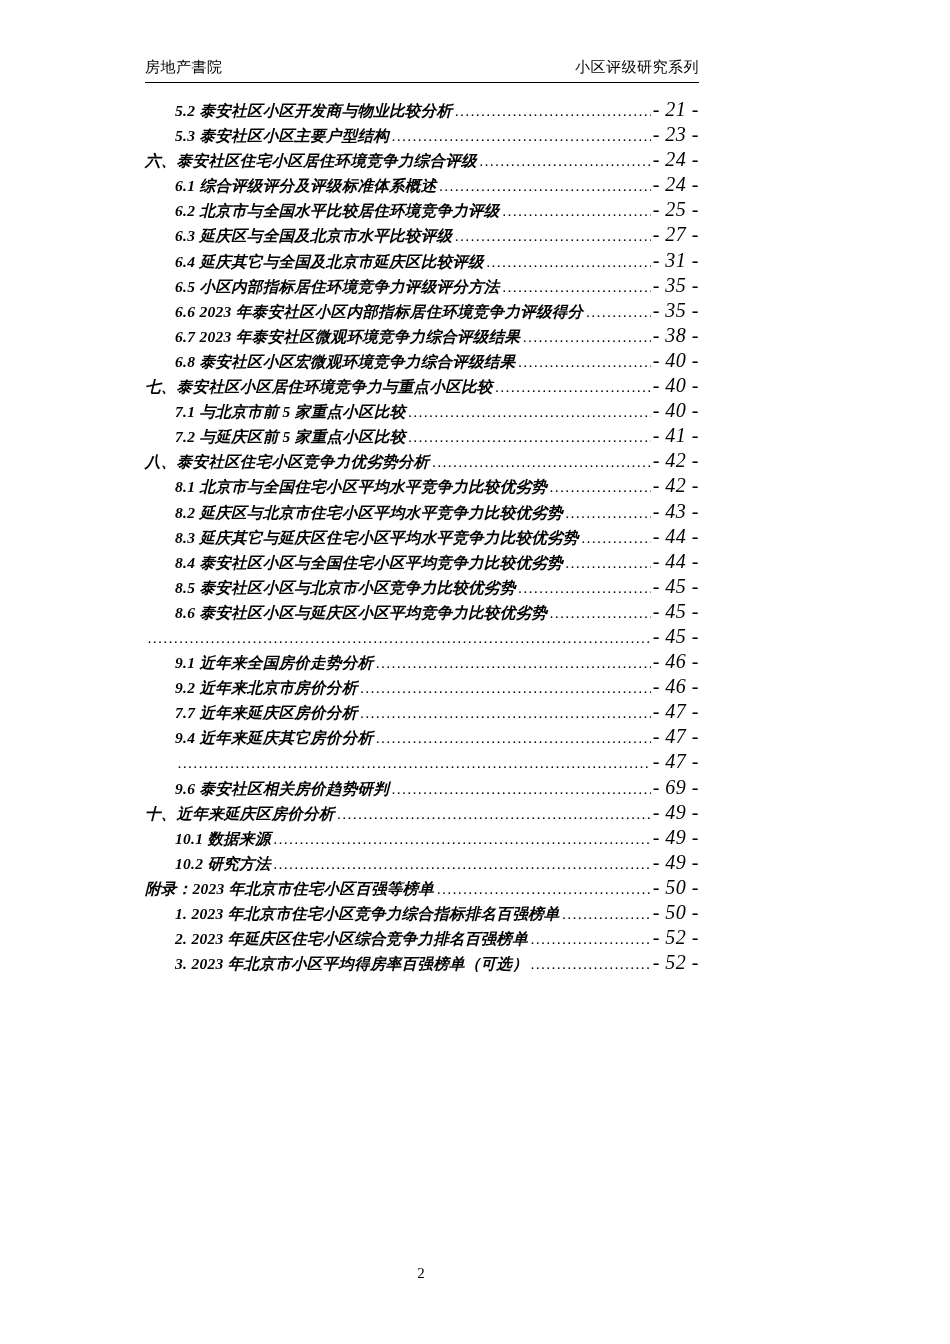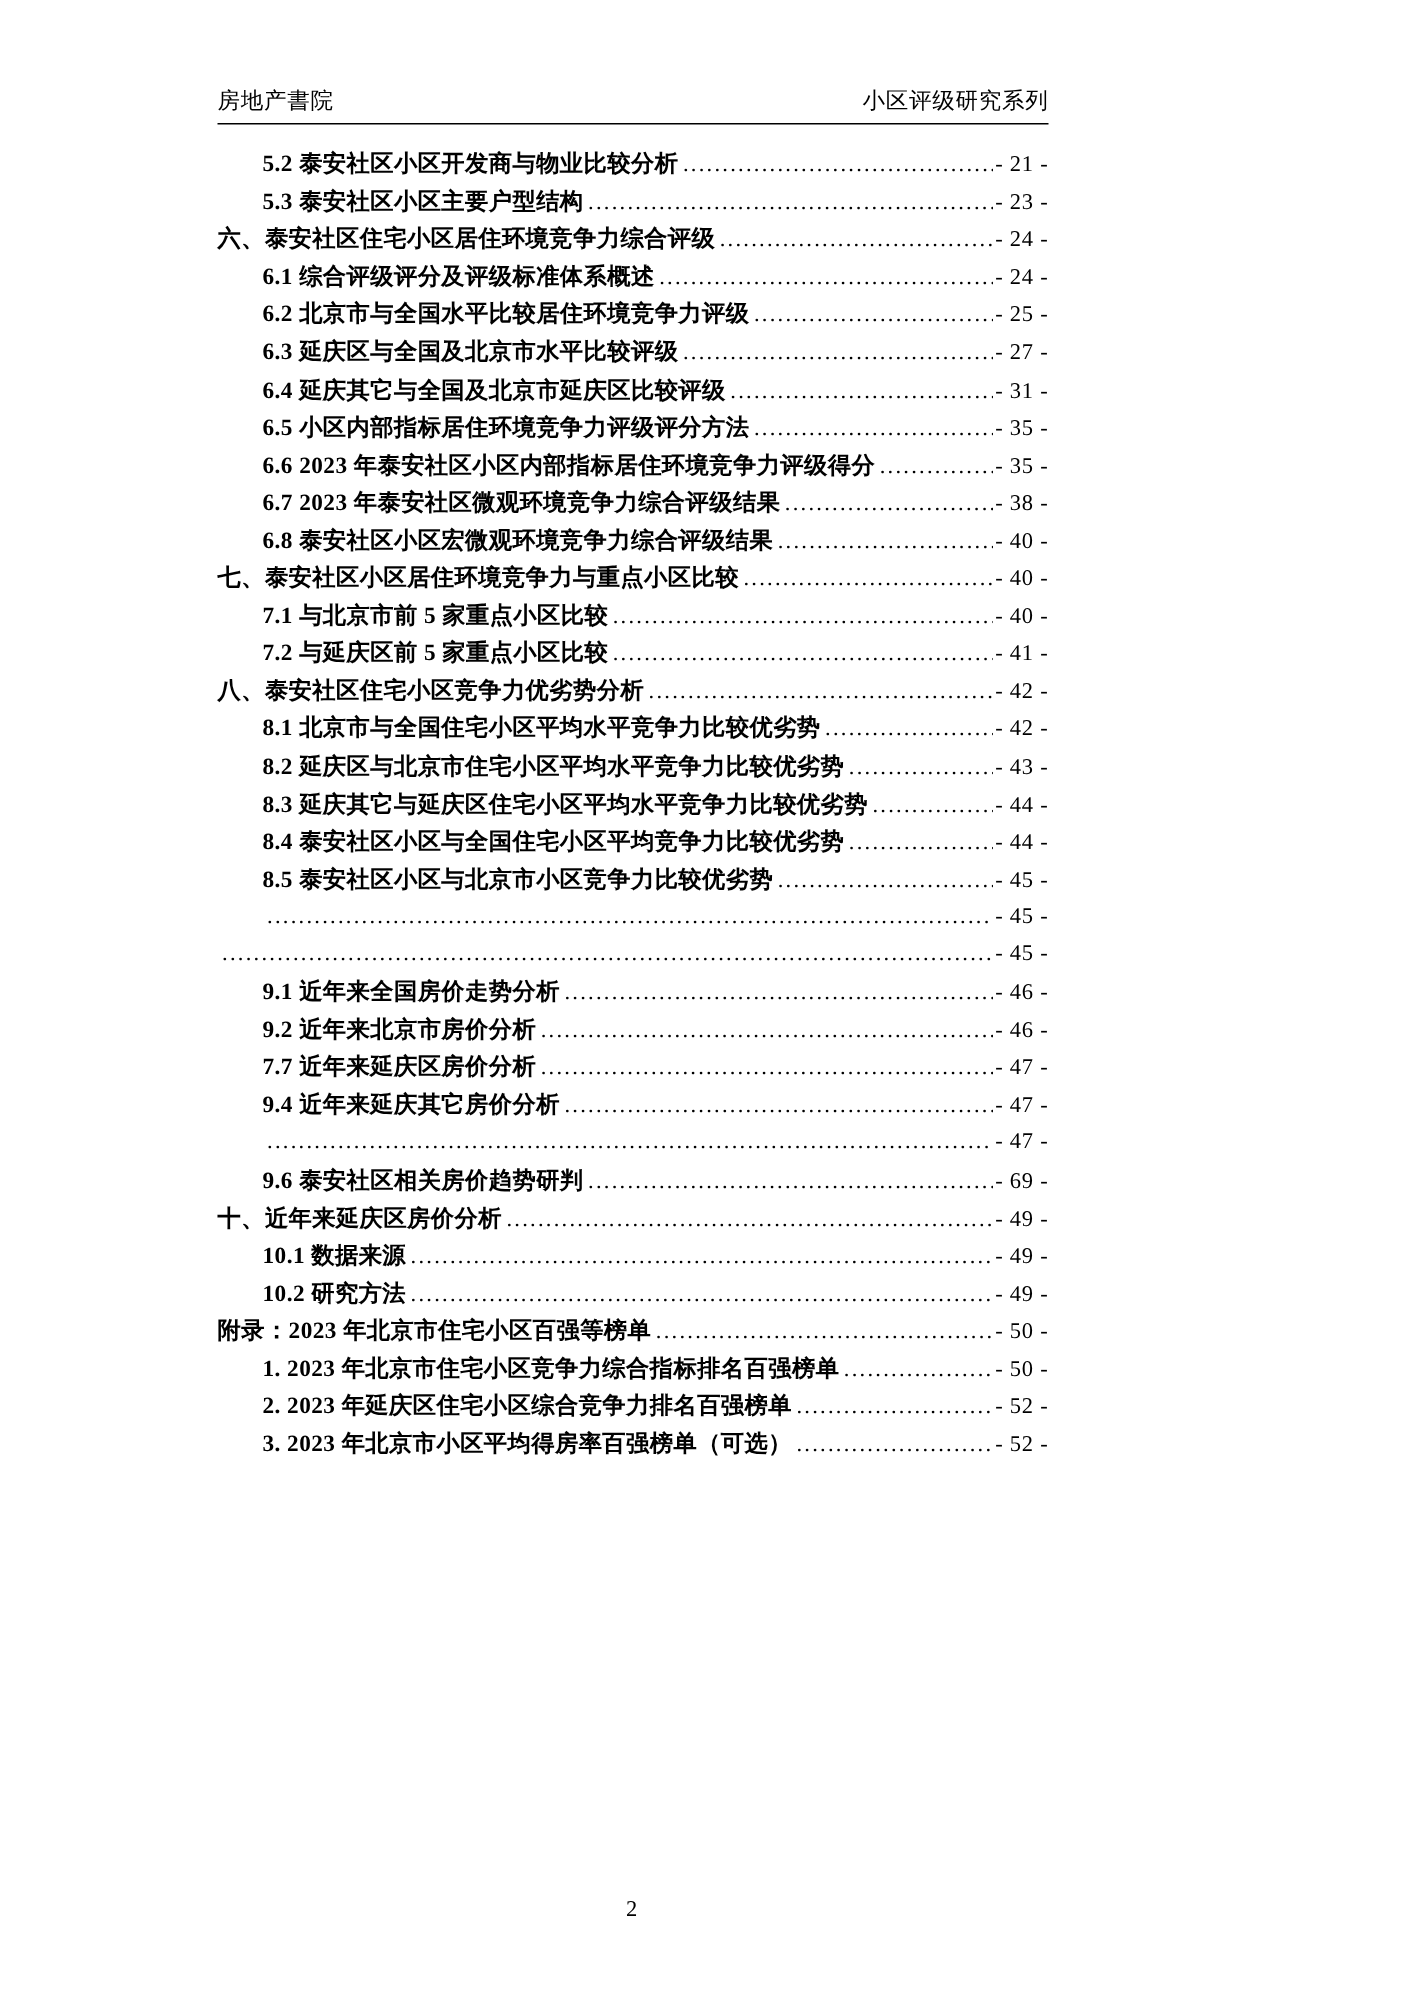--- a/index.html
+++ b/index.html
@@ -26,20 +26,21 @@
     padding-bottom: 5px;
     border-bottom: 1.6px solid #000000;
   }
   .header .h-left, .header .h-right {
     white-space: nowrap;
     letter-spacing: 0.5px;
   }
   
   .toc {
     margin: 14px 143px 0 145px;
+    font-style: italic;
   }
   .toc-row {
     display: flex;
     align-items: baseline;
     height: 25.1px;
     font-size: 15.5px;
     line-height: 25.1px;
     white-space: nowrap;
     cursor: pointer;
   }
@@ -60,21 +61,21 @@
     font-size: 15px;
     letter-spacing: 1.5px;
     color: #000000;
   }
   .leader::after {
     content: "................................................................................................................................................................................................";
   }
   .toc-page {
     flex: 0 0 auto;
     font-weight: 400;
-    font-size: 15px;
+    font-size: 20px;
     text-align: right;
     letter-spacing: 0.5px;
   }
   
   .footer {
     position: absolute;
     left: 0;
     right: 0;
     bottom: 62px;
     text-align: center;
@@ -187,20 +188,21 @@
         <span class="toc-text">8.4 泰安社区小区与全国住宅小区平均竞争力比较优劣势</span>
         <span class="leader"></span>
         <span class="toc-page">- 44 -</span>
       </div>
       <div class="toc-row level1">
         <span class="toc-text">8.5 泰安社区小区与北京市小区竞争力比较优劣势</span>
         <span class="leader"></span>
         <span class="toc-page">- 45 -</span>
       </div>
       <div class="toc-row level1">
+        <span class="toc-text">8.6 泰安社区小区与延庆区小区平均竞争力比较优劣势</span>
         <span class="leader"></span>
         <span class="toc-page">- 45 -</span>
       </div>
       <div class="toc-row level0">
         <span class="leader"></span>
         <span class="toc-page">- 45 -</span>
       </div>
       <div class="toc-row level1">
         <span class="toc-text">9.1 近年来全国房价走势分析</span>
         <span class="leader"></span>

